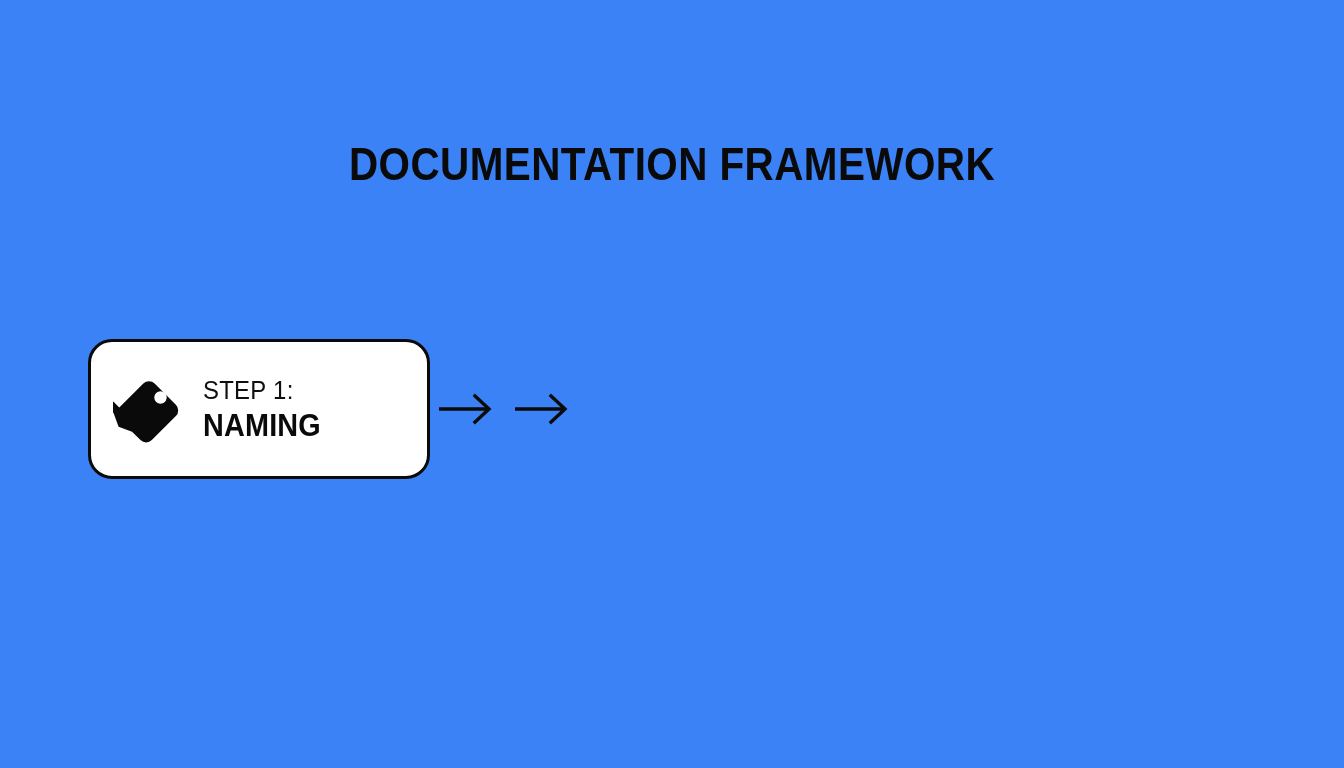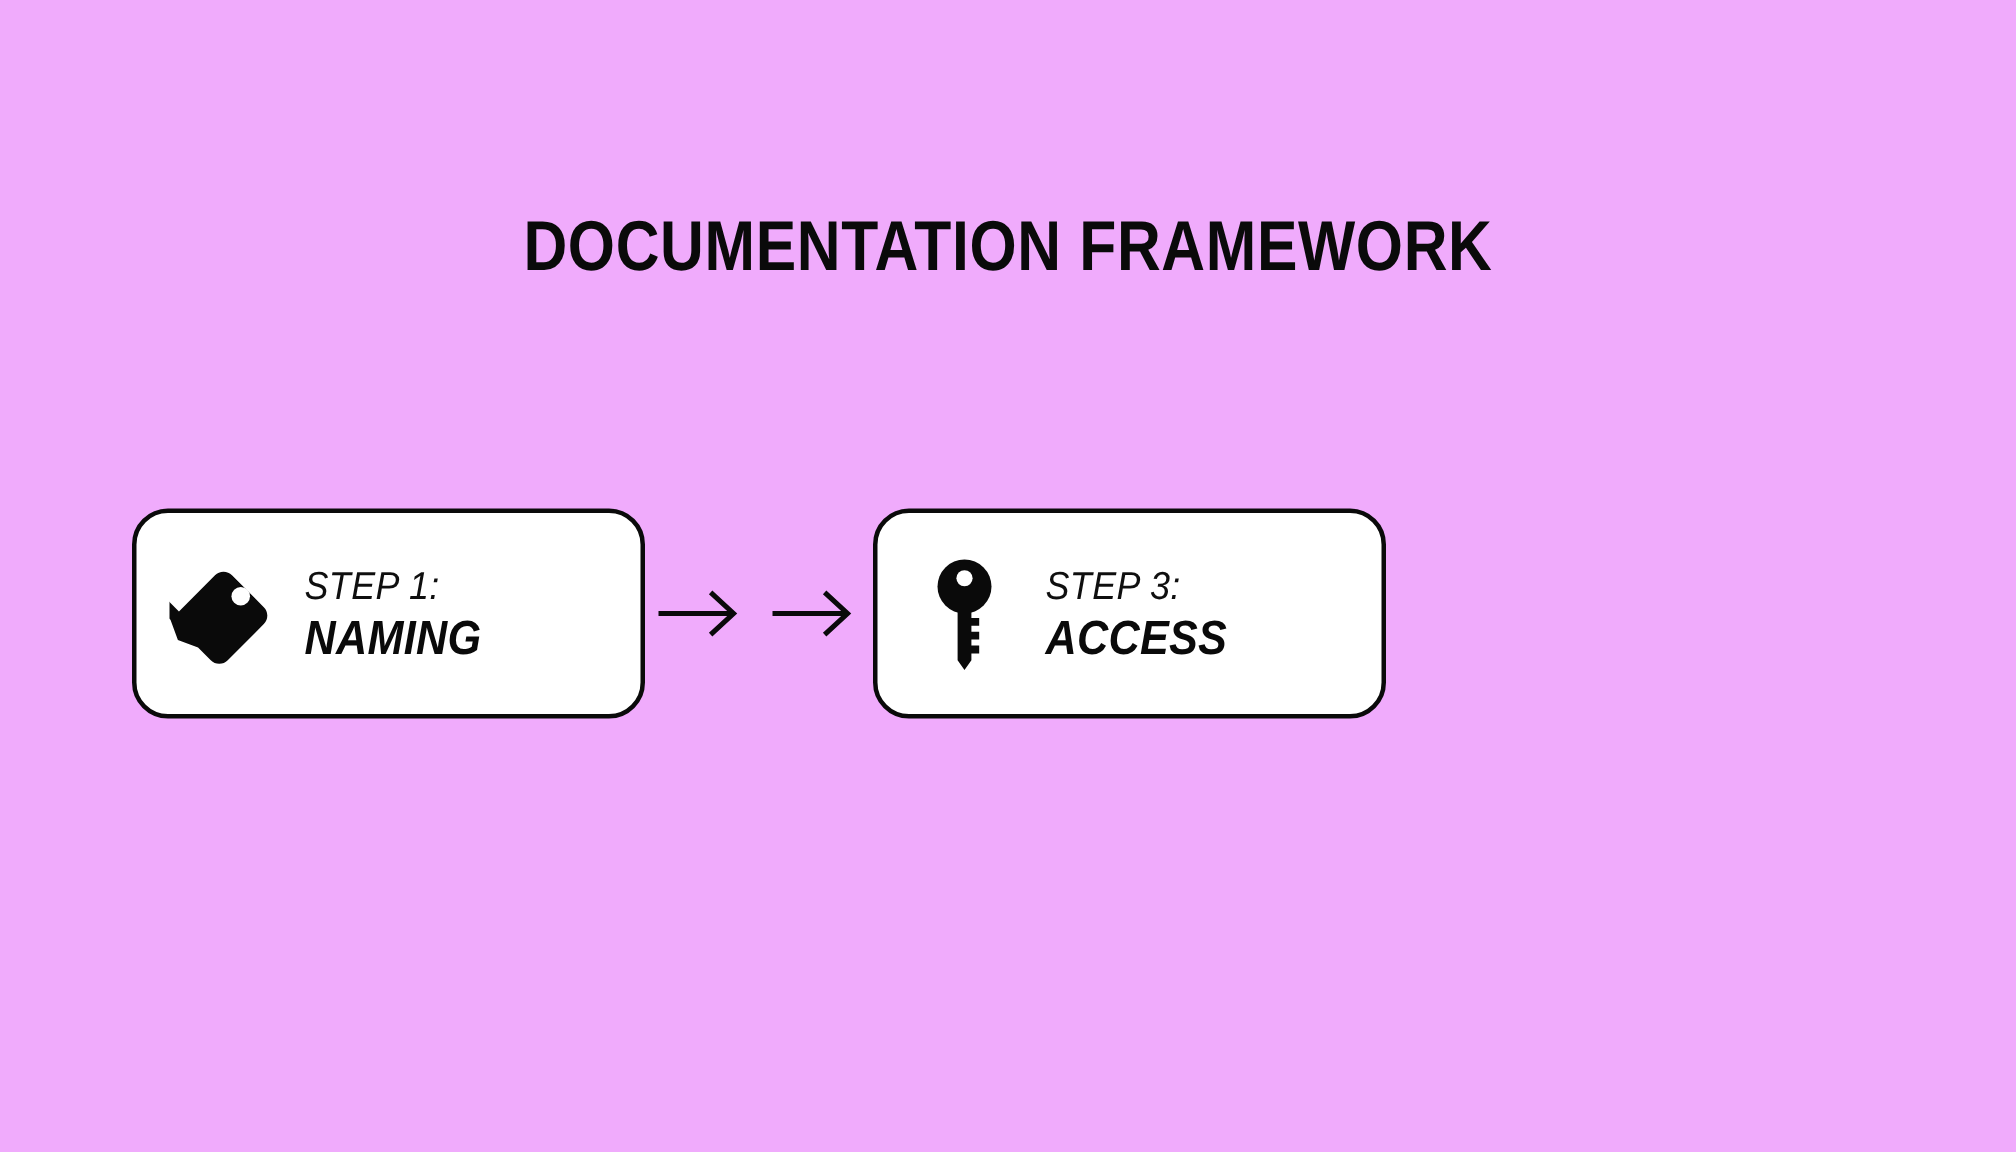--- a/index.html
+++ b/index.html
@@ -11,21 +11,21 @@
     height: 768px;
     background: #fdfdfd;
     font-family: "Liberation Sans", sans-serif;
     overflow: hidden;
     position: relative;
   }
 
   #slide {
     position: absolute;
     inset: 0;
-    background: #f0abfc;
+    background: #3b82f6;
   }
 
   
   #title {
     position: absolute;
     left: 0;
     right: 0;
     top: 137px;
     text-align: center;
     font-family: "Liberation Sans Narrow", "Liberation Sans", sans-serif;
@@ -41,21 +41,20 @@
 
   
   #flow {
     position: absolute;
     left: 88px;
     top: 339px;
     width: 1170px;
     height: 140px;
     display: flex;
     align-items: center;
-    font-style: italic;
   }
 
   .card {
     width: 342px;
     height: 140px;
     box-sizing: border-box;
     border: 3.2px solid #0a0a0a;
     border-radius: 24px;
     background: #ffffff;
     display: flex;
@@ -147,29 +146,15 @@
     </div>
 
 
     <div class="arrow">
       <svg width="60" height="34" viewBox="0 0 60 34" aria-hidden="true">
         <line x1="1" y1="17" x2="50" y2="17" stroke="#0a0a0a" stroke-width="3.4" stroke-linecap="butt"></line>
         <polyline points="37,4 51,17 37,30" fill="none" stroke="#0a0a0a" stroke-width="3.4" stroke-linecap="square" stroke-linejoin="miter"></polyline>
       </svg>
     </div>
 
-    <div class="card">
-      <div class="card-icon">
-        <svg width="46" height="76" viewBox="0 0 46 76" aria-hidden="true">
-          <circle cx="23" cy="20" r="18" fill="#0a0a0a"></circle>
-          <circle cx="23" cy="14.5" r="5.4" fill="#ffffff"></circle>
-          <path d="M18.4 35 h9.2 v6 h5.2 v5.2 h-5.2 v4 h5.2 v5.2 h-5.2 v4 h5.2 v5.2 h-5.2
-                   v4.6 l-4.6 6.4 l-4.6 -6.4 z" fill="#0a0a0a"></path>
-        </svg>
-      </div>
-      <div class="card-text">
-        <div class="step-label">STEP 3:</div>
-        <div class="step-name">ACCESS</div>
-      </div>
-    </div>
 
   </div>
 </div>
 
 </body></html>

